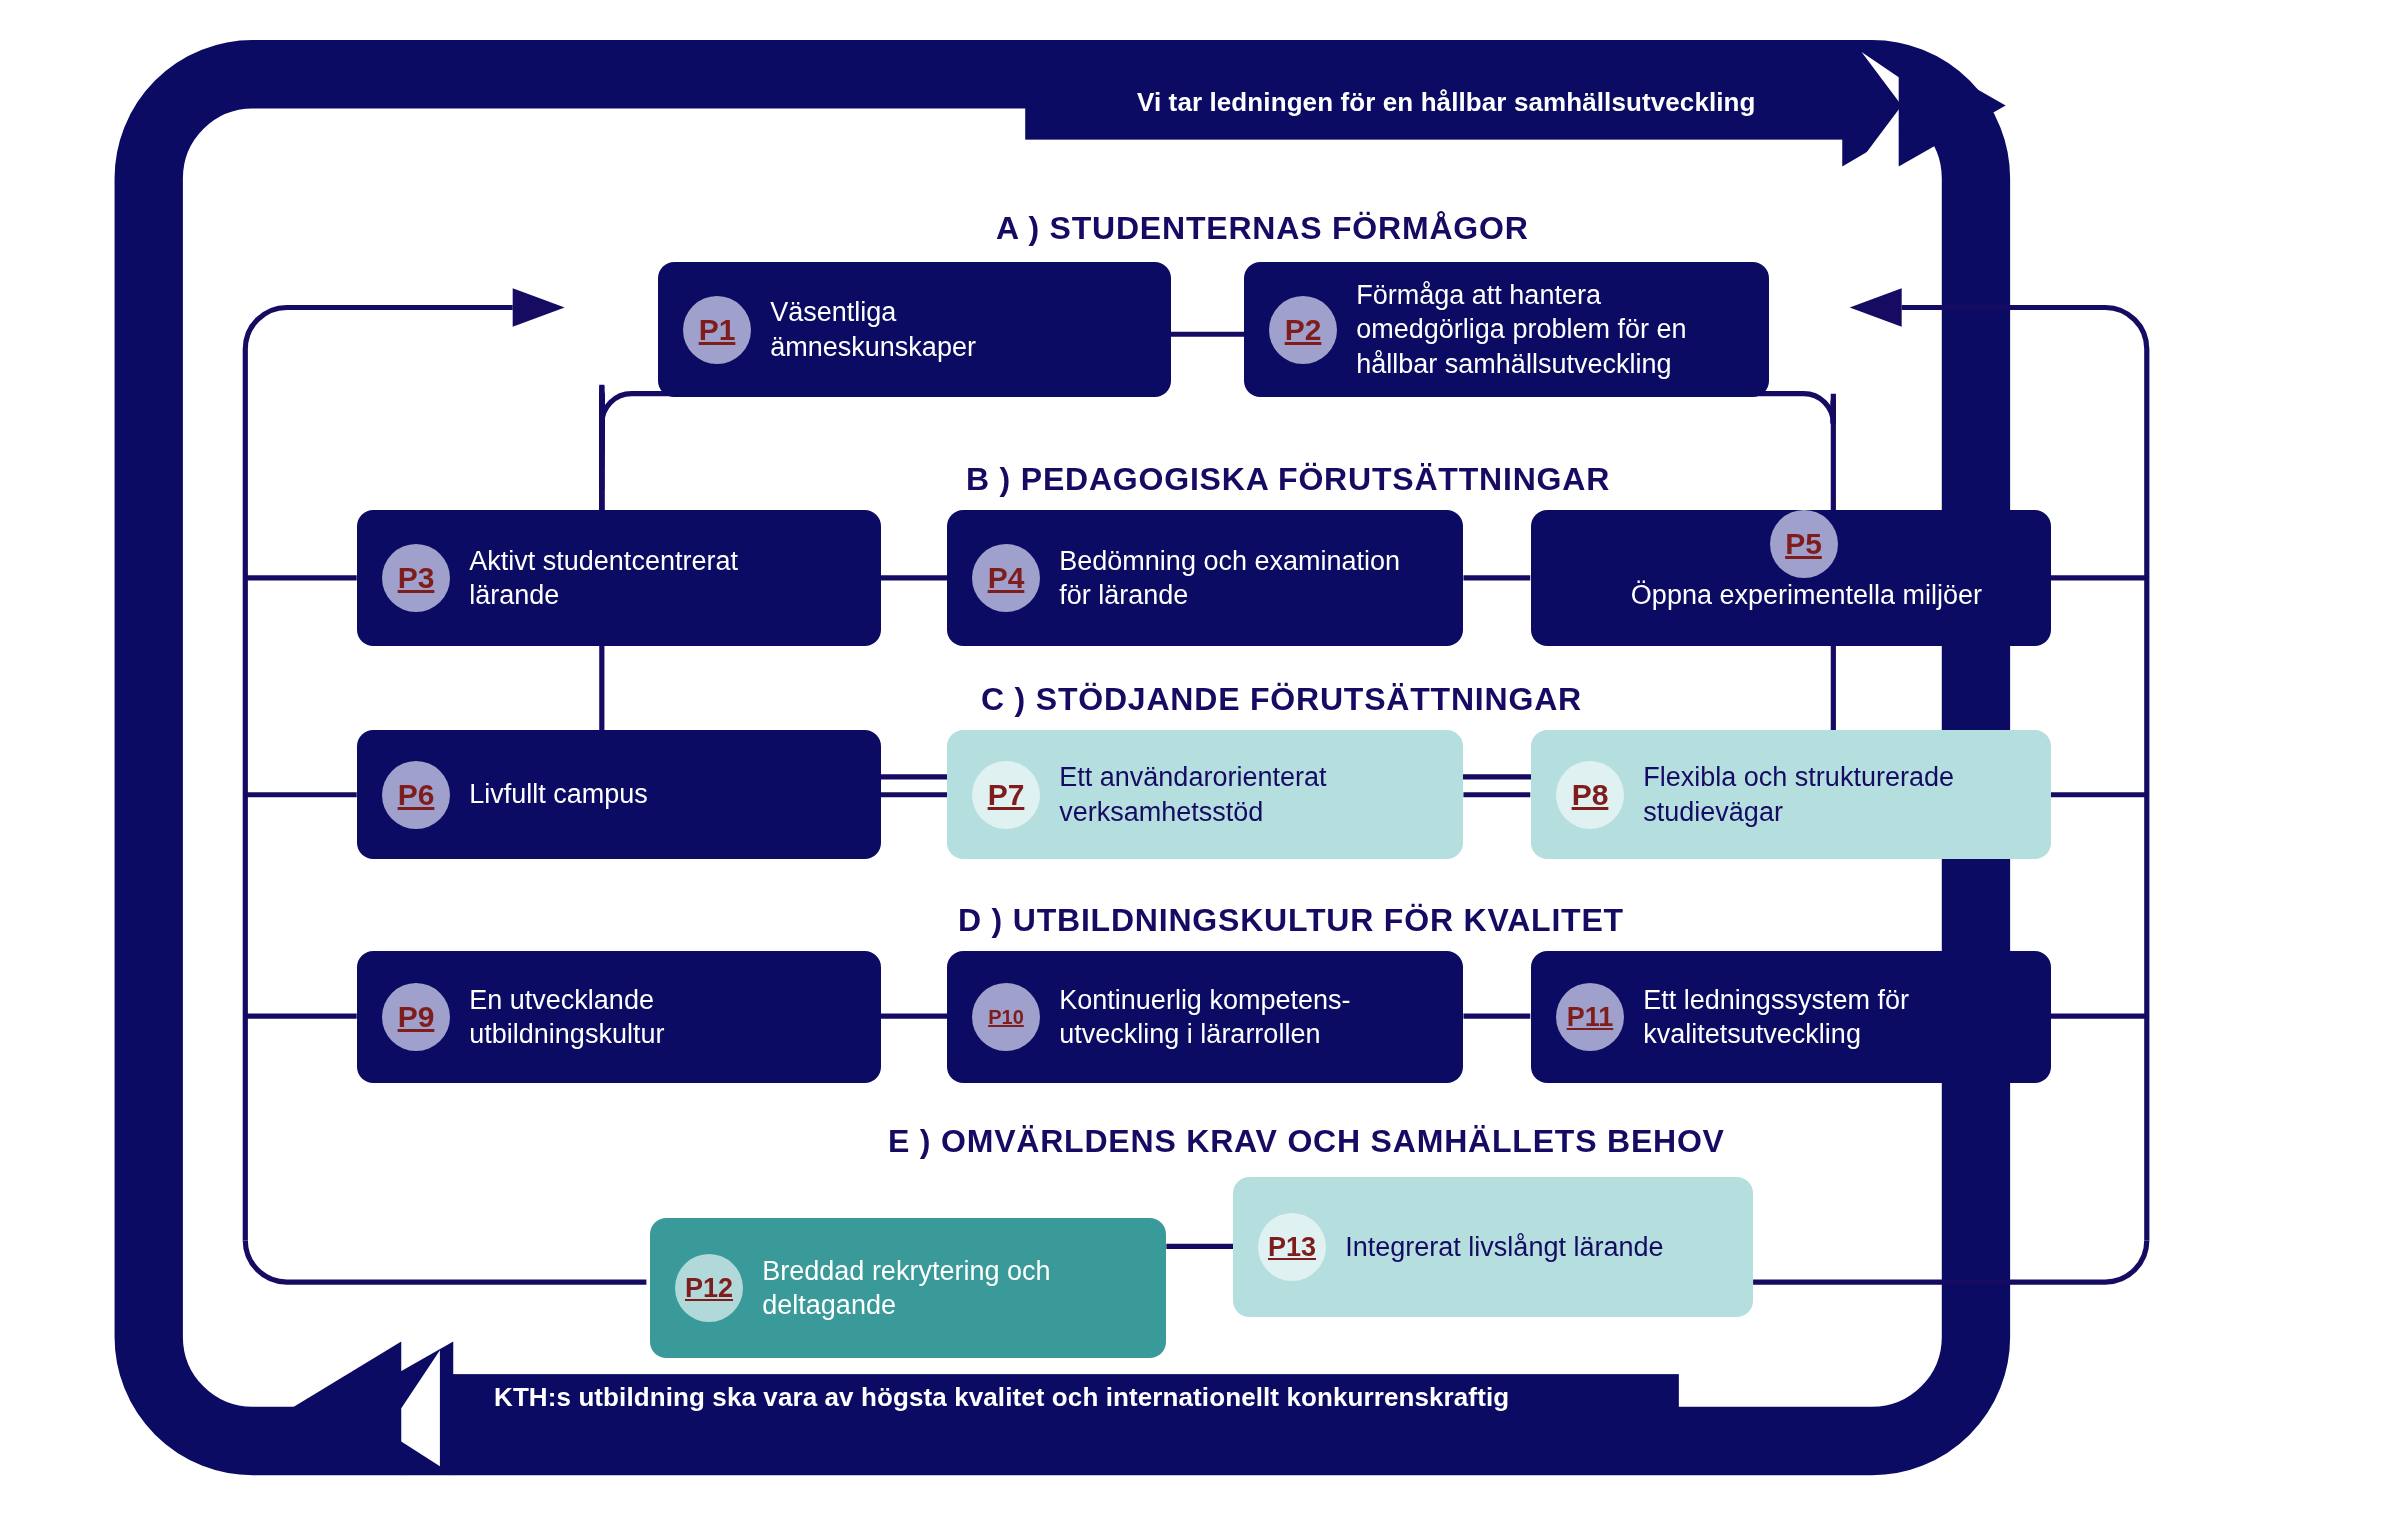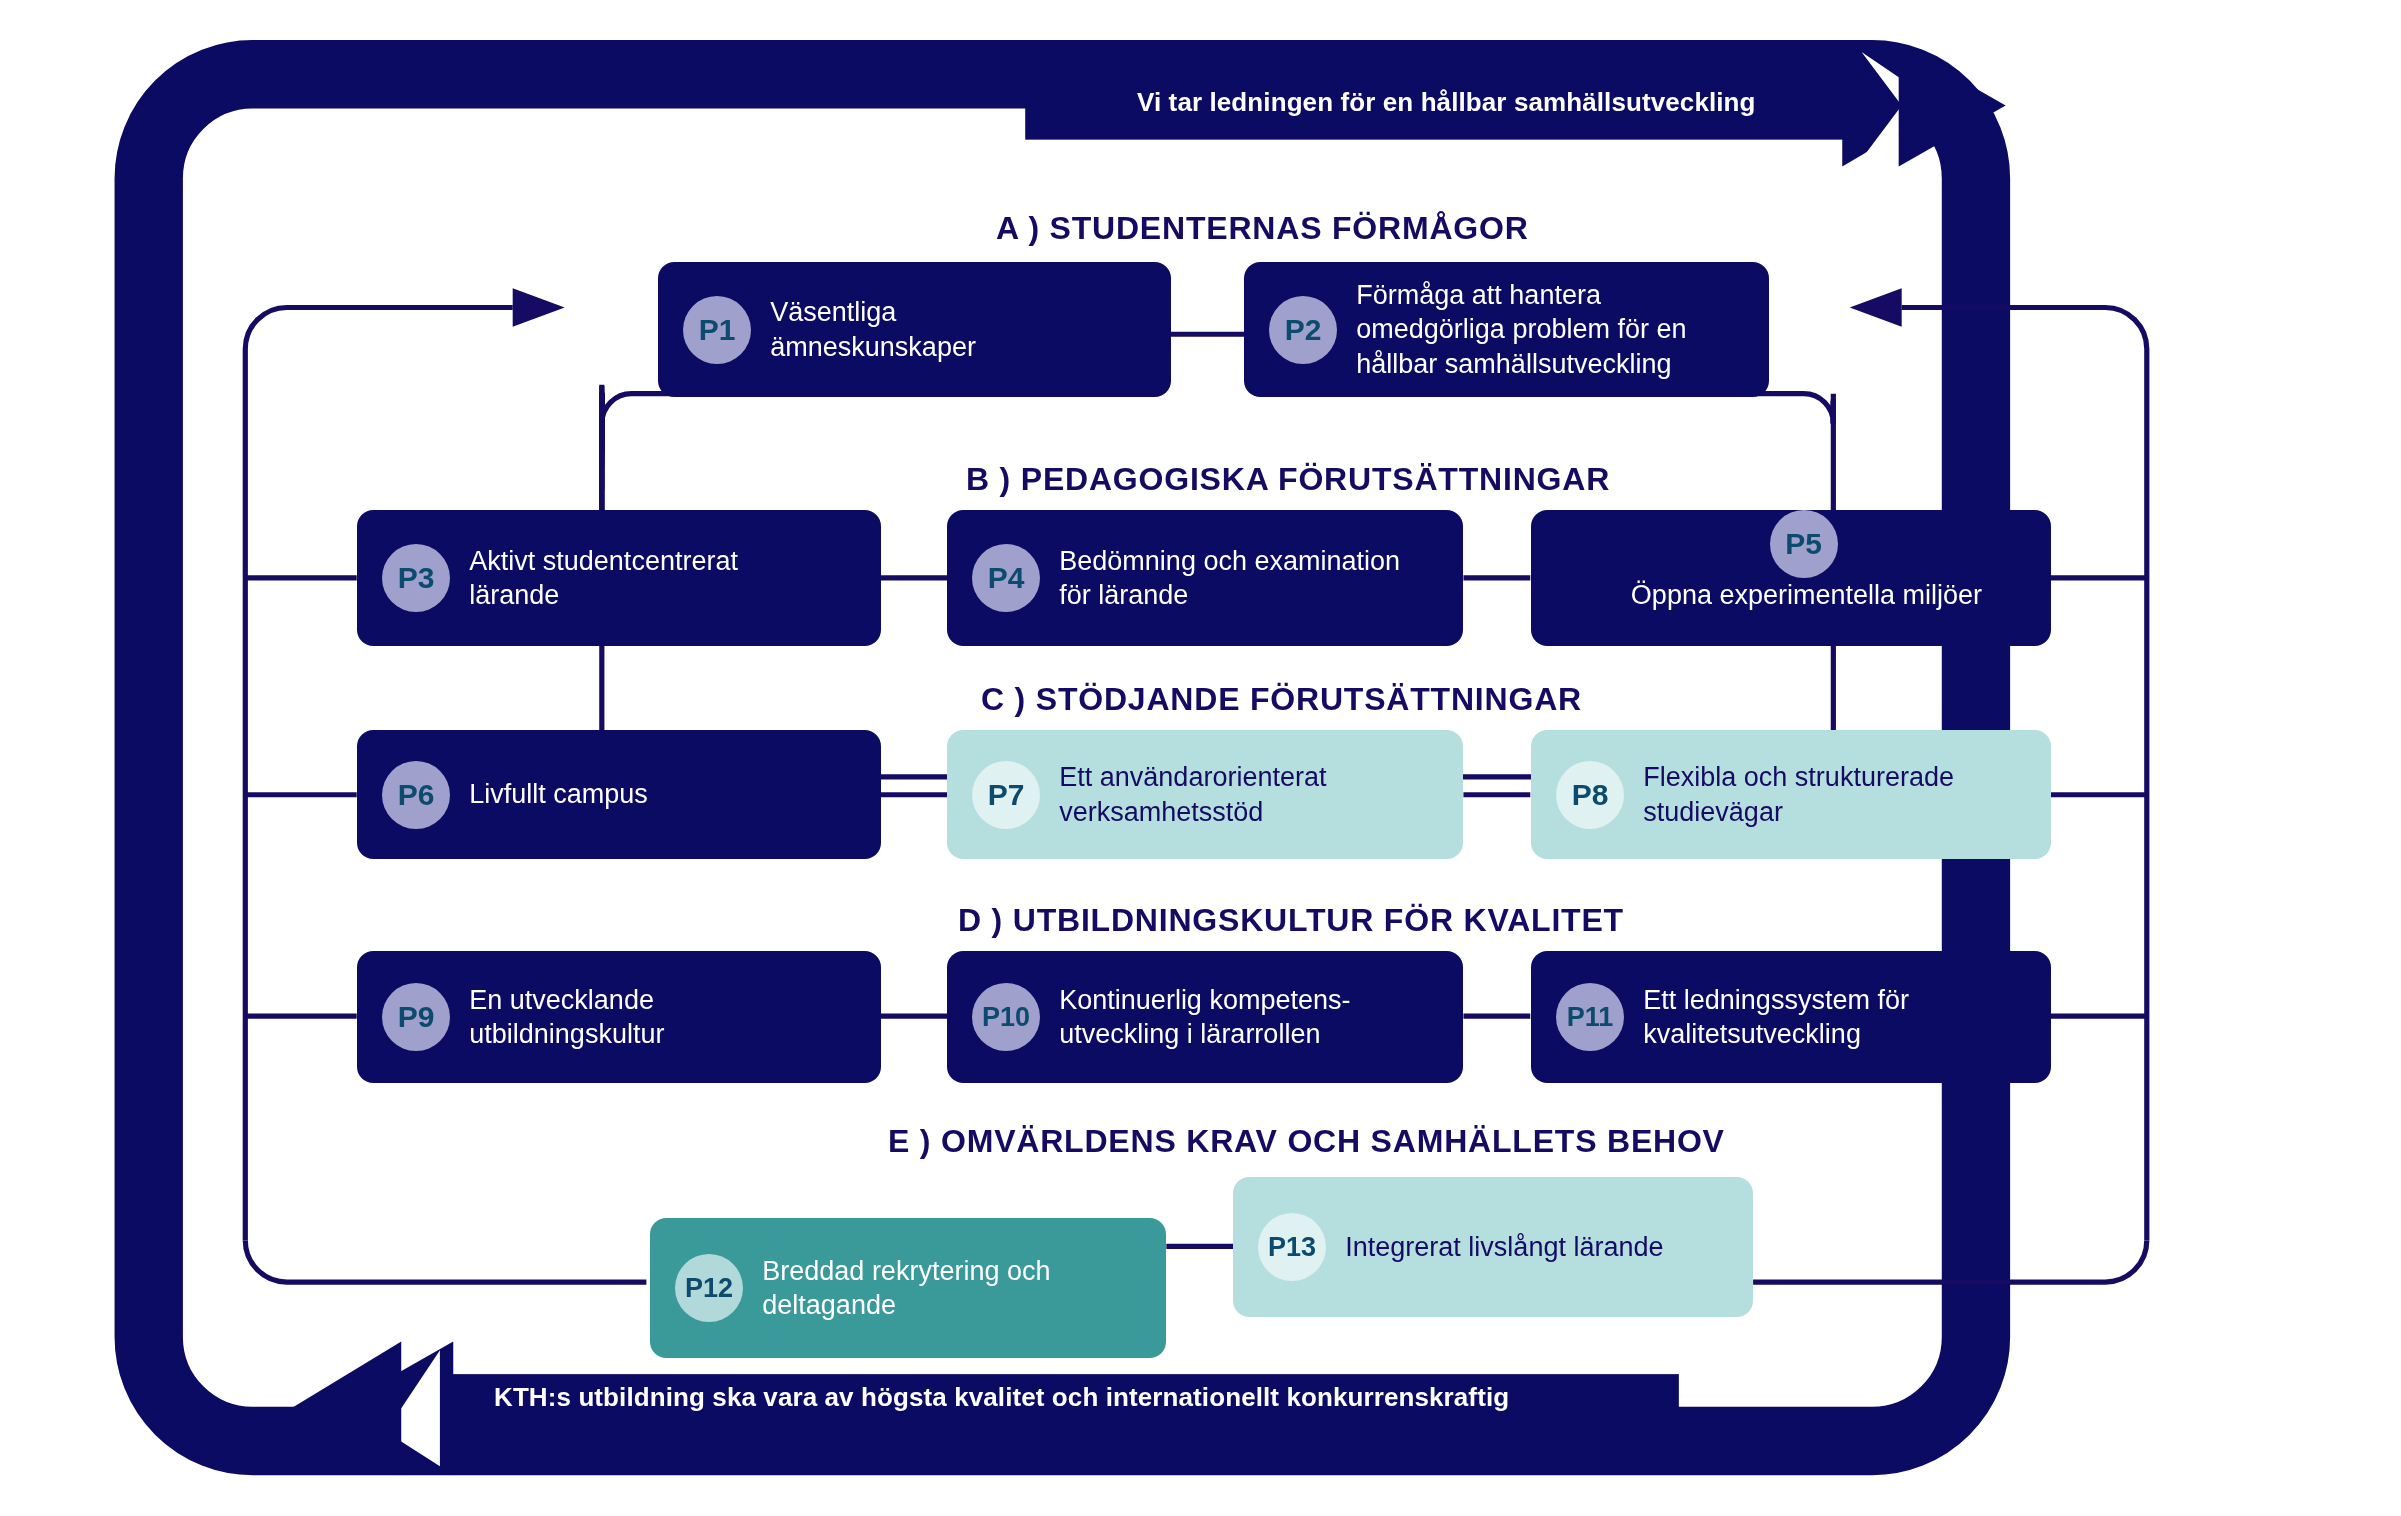--- a/index.html
+++ b/index.html
@@ -28,21 +28,21 @@
   }
 
   
   .card{
     position:absolute;border-radius:16.3px;display:flex;align-items:center;
     box-sizing:border-box;padding-left:25px;
   }
   .card .badge{
     flex:0 0 auto;width:68px;height:68px;border-radius:50%;
     display:flex;align-items:center;justify-content:center;
-    font-weight:700;font-size:30px;color:#0c4a6e;
+    font-weight:700;font-size:30px;color:#7f1d1d;text-decoration:underline;
   }
   .card .ctext{
     margin-left:19.3px;font-size:27px;line-height:1.26;font-weight:400;
     padding-right:13.4px;
   }
   .card.navy{background:#0B0B63;}
   .card.navy .badge{background:#9FA1CC;}
   .card.navy .ctext{color:#ffffff;}
 
   .card.lightteal{background:#B5DEDE;}
@@ -245,21 +245,21 @@
     <div class="badge">P8</div>
     <div class="ctext" style="max-width:372px;">Flexibla och strukturerade studievägar</div>
   </div>
 
   <div class="card navy" style="left:357px;top:951px;width:524px;height:132px;">
     <div class="badge">P9</div>
     <div class="ctext" style="max-width:334px;">En utvecklande utbildningskultur</div>
   </div>
 
   <div class="card navy" style="left:947px;top:951px;width:516px;height:132px;">
-    <div class="badge" style="font-size:27px;">P10</div>
+    <div class="badge" style="font-size:20px;">P10</div>
     <div class="ctext" style="max-width:372px;">Kontinuerlig kompetens-utveckling i lärarrollen</div>
   </div>
 
   <div class="card navy" style="left:1531px;top:951px;width:520px;height:132px;">
     <div class="badge" style="font-size:27px;">P11</div>
     <div class="ctext" style="max-width:349px;">Ett ledningssystem för kvalitetsutveckling</div>
   </div>
 
   <div class="card teal" style="left:650px;top:1177px;width:516px;height:140px;margin-top:41px;">
     <div class="badge" style="font-size:27px;">P12</div>

